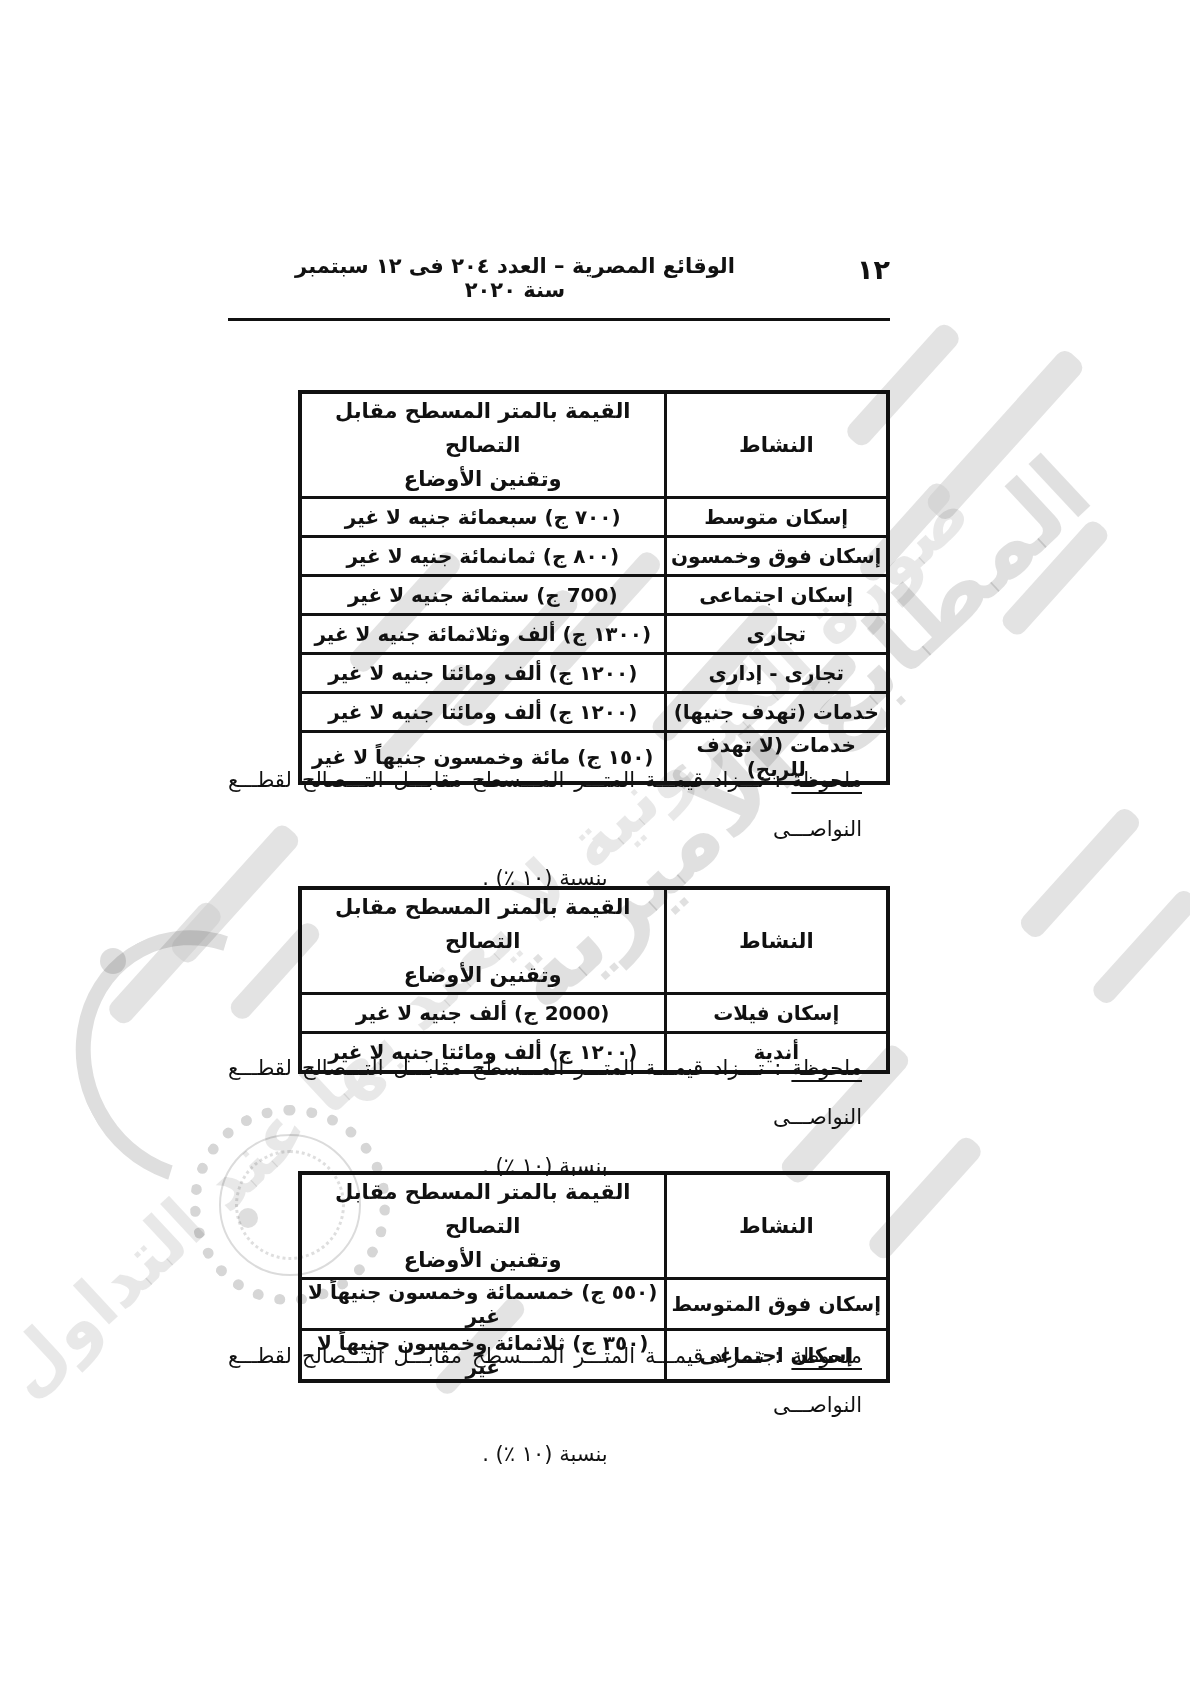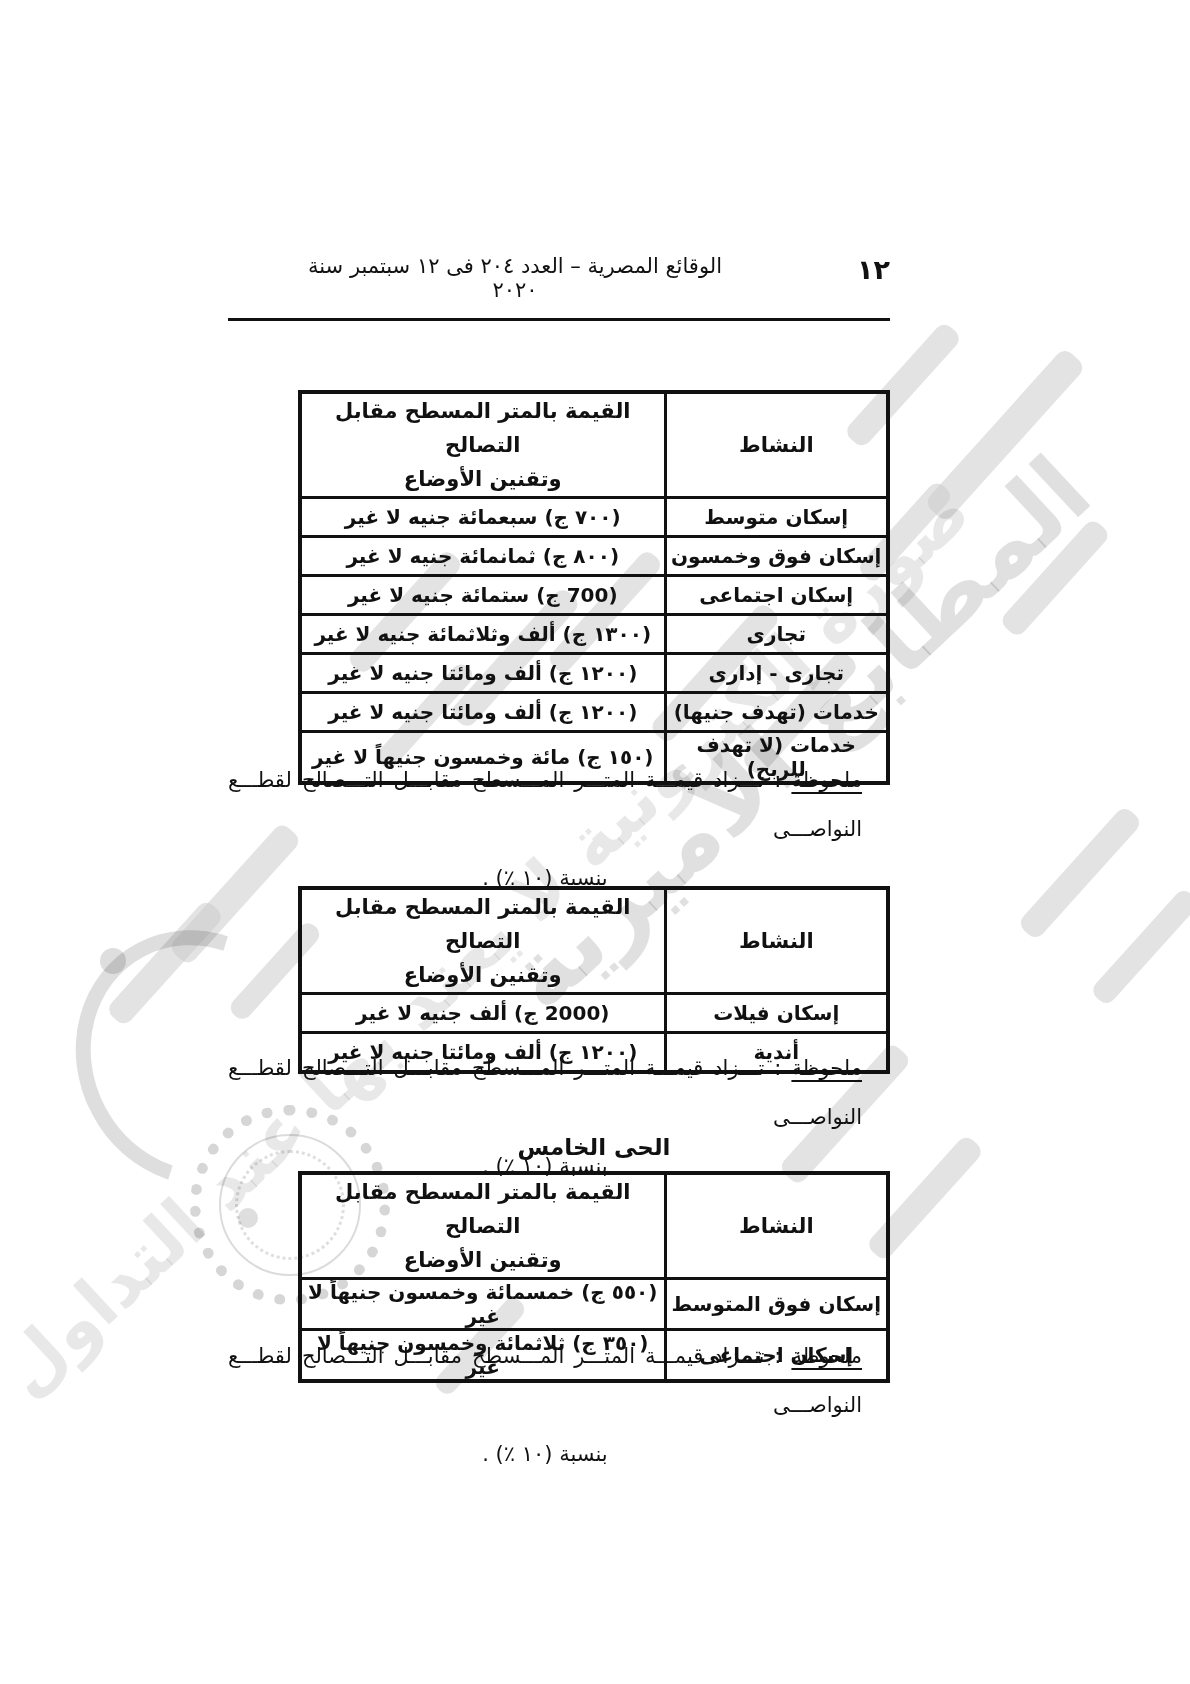--- a/index.html
+++ b/index.html
@@ -21,21 +21,21 @@
   .wm-seal{position:absolute;left:190px;top:1105px;width:178px;height:178px;border-radius:50%;
     border:11px dotted rgba(0,0,0,.16);}
   .wm-seal::before{content:"";position:absolute;left:18px;top:18px;right:18px;bottom:18px;
     border-radius:50%;border:2px solid rgba(0,0,0,.14);}
   .wm-seal::after{content:"";position:absolute;left:34px;top:34px;right:34px;bottom:34px;
     border-radius:50%;border:3px dotted rgba(0,0,0,.13);}
   
   .content{position:absolute;inset:0;z-index:1;}
   .gz-header{position:absolute;top:252px;left:228px;width:662px;height:40px;direction:rtl;}
   .gz-pagenum{position:absolute;left:auto;right:0;top:2px;font-size:27px;font-weight:bold;}
-  .gz-title{position:absolute;right:150px;width:450px;text-align:center;font-size:21px;font-weight:normal;top:2px;}
+  .gz-title{position:absolute;right:150px;width:450px;text-align:center;font-size:21px;font-weight:bold;top:2px;}
   .gz-rule{position:absolute;top:318px;left:228px;width:662px;height:3px;background:#111;}
   .sec-title{position:absolute;left:298px;width:592px;text-align:center;
     font-size:23px;font-weight:bold;direction:rtl;}
   .tbl-wrap{position:absolute;left:298px;width:592px;}
   table{width:100%;border-collapse:collapse;direction:rtl;table-layout:fixed;}
   table,th,td{border:3px solid #111;}
   table{border-width:4px;}
   th,td{text-align:center;vertical-align:middle;font-weight:bold;padding:0 4px;}
   col.c-act{width:223px;}
   thead th{height:76px;font-size:21px;}
@@ -163,21 +163,20 @@
             <td>(١٢٠٠ ج) ألف ومائتا جنيه لا غير</td>
           </tr>
       </tbody>
     </table>
   </div>
   <div class="note" style="top:1044px;">
     <div class="note-l1"><span class="u">ملحوظة</span><span> : تـــزاد قيمـــة المتـــر المـــسطح مقابـــل التـــصالح لقطـــع النواصـــى</span></div>
     <div class="note-l2">بنسبة (١٠ ٪) .</div>
   </div>
 
-  <div class="sec-title" style="top:1134px;">الحى الخامس</div>
   <div class="tbl-wrap" style="top:1171px;">
     <table>
       <colgroup>
           <col class="c-act">
           <col>
         </colgroup>
       <thead>
         <tr>
           <th>النشاط</th>
           <th>

